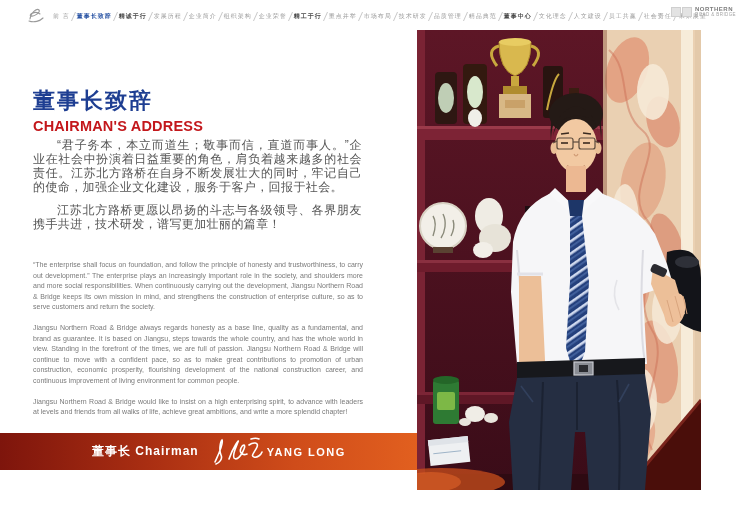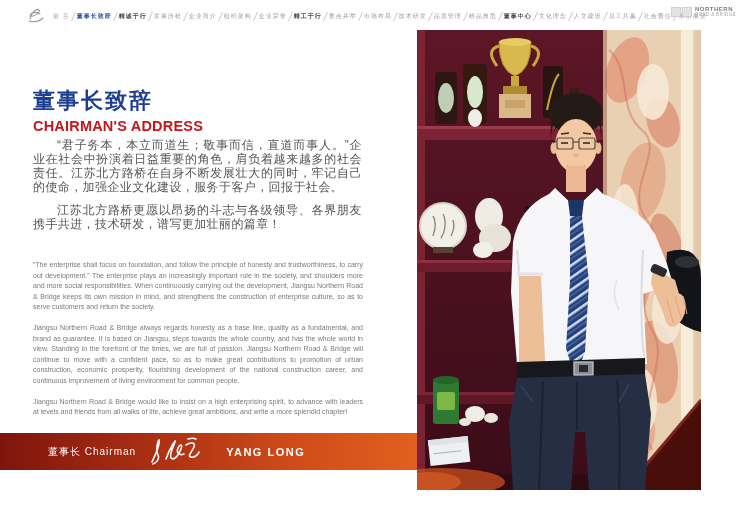--- a/index.html
+++ b/index.html
@@ -54,23 +54,23 @@
   }
   .en-text p{
     margin:0 0 10px 0;font-size:7px;line-height:10.6px;text-align:justify;
   }
   
   .sig-bar{
     position:absolute;left:0;top:433px;width:420px;height:37px;
     background:linear-gradient(90deg,#7e150c 0%,#a92e12 35%,#cf4c1a 70%,#e2601f 100%);
     display:flex;align-items:center;
   }
-  .sig-role{margin-left:48px;font-size:10px;color:#ffffff;letter-spacing:1px;}
+  .sig-role{margin-left:92px;font-size:12px;color:#ffffff;letter-spacing:1px;font-weight:bold;}
   .sig-svg{margin-left:8px;}
-  .sig-name{margin-left:24px;font-size:11px;font-weight:bold;color:#ffffff;letter-spacing:1.5px;}
+  .sig-name{margin-left:2px;font-size:11px;font-weight:bold;color:#ffffff;letter-spacing:1.5px;}
   
   .photo{position:absolute;left:417px;top:30px;width:284px;height:460px;}
 </style>
 </head>
 <body>
 
 <span class="logo-mark">
   <svg width="20" height="18" viewBox="0 0 20 18">
     <path d="M4,13 C5,6 11,2 13,4 C15,6 8,11 5,10 C2,9 9,4 14,8 M3,15 C8,17 14,15 17,12" fill="none" stroke="#9a9a9a" stroke-width="1.1" stroke-linecap="round"></path>
   </svg>

